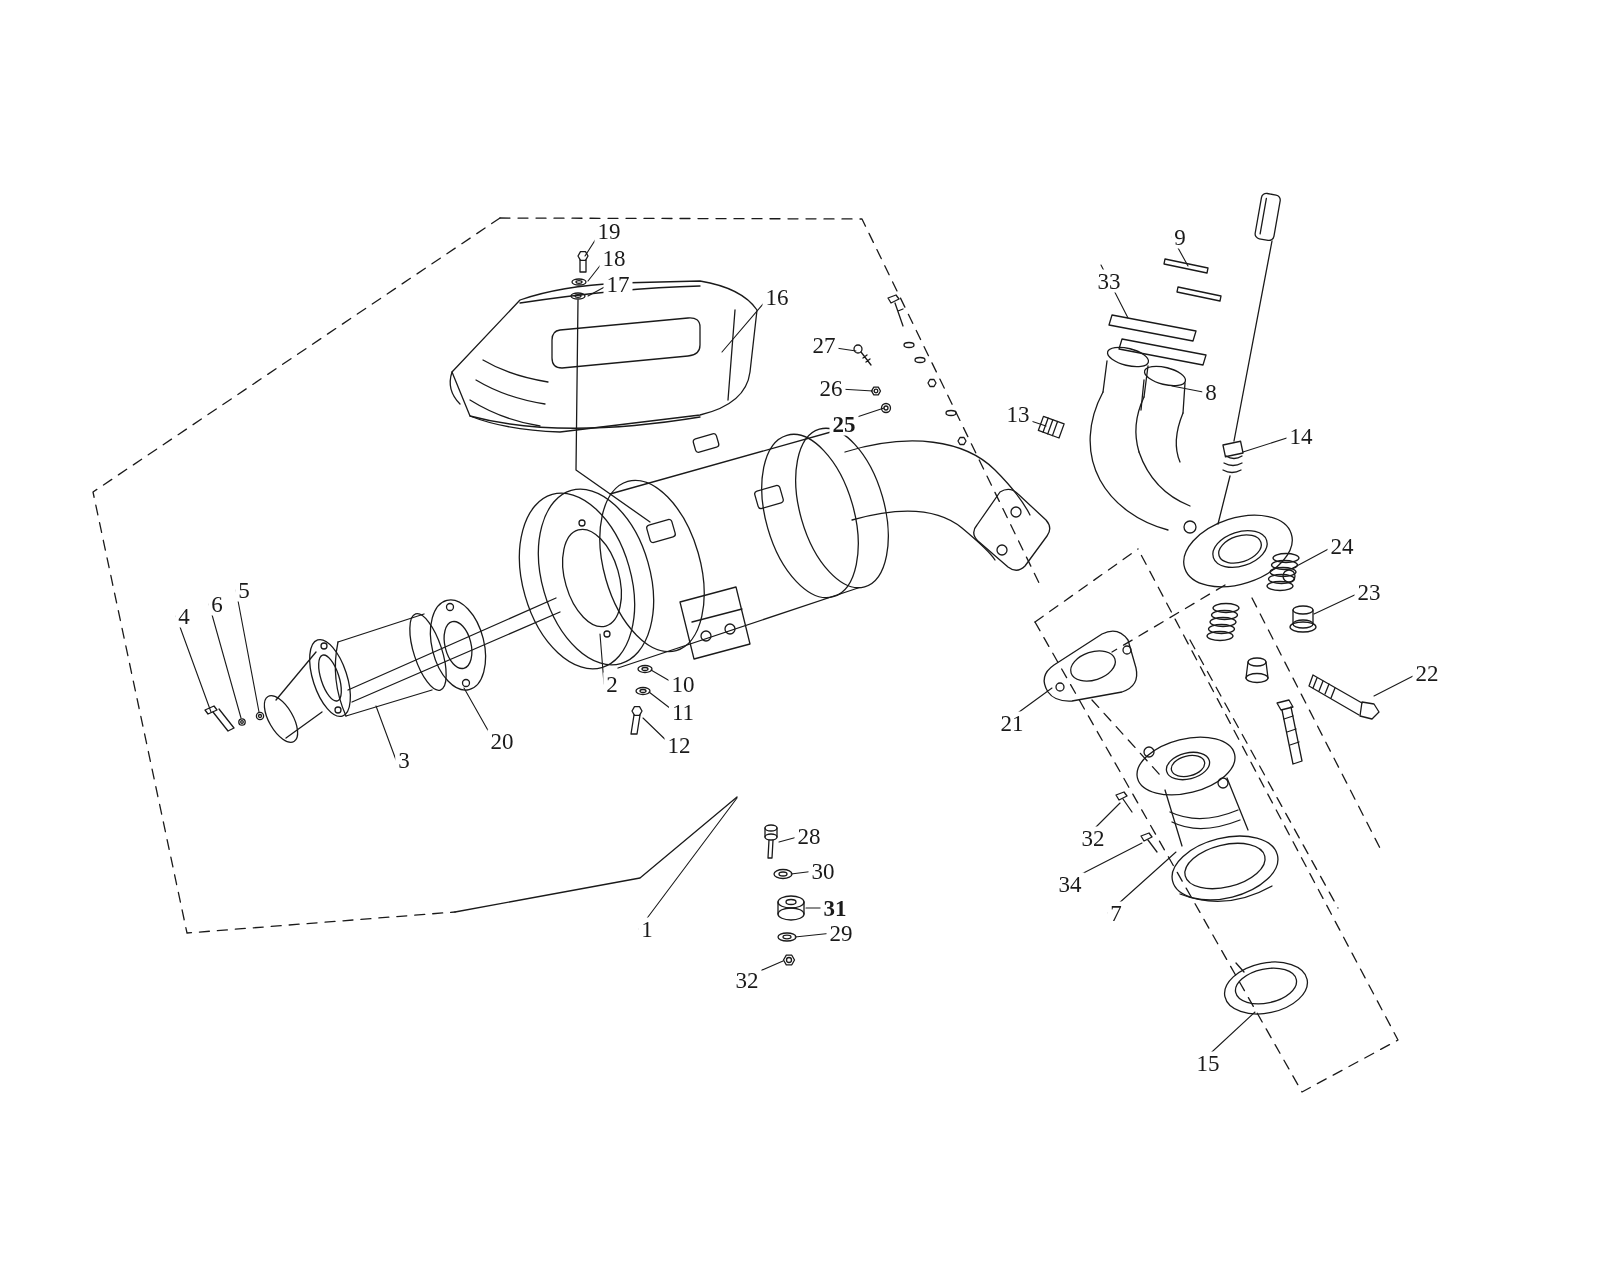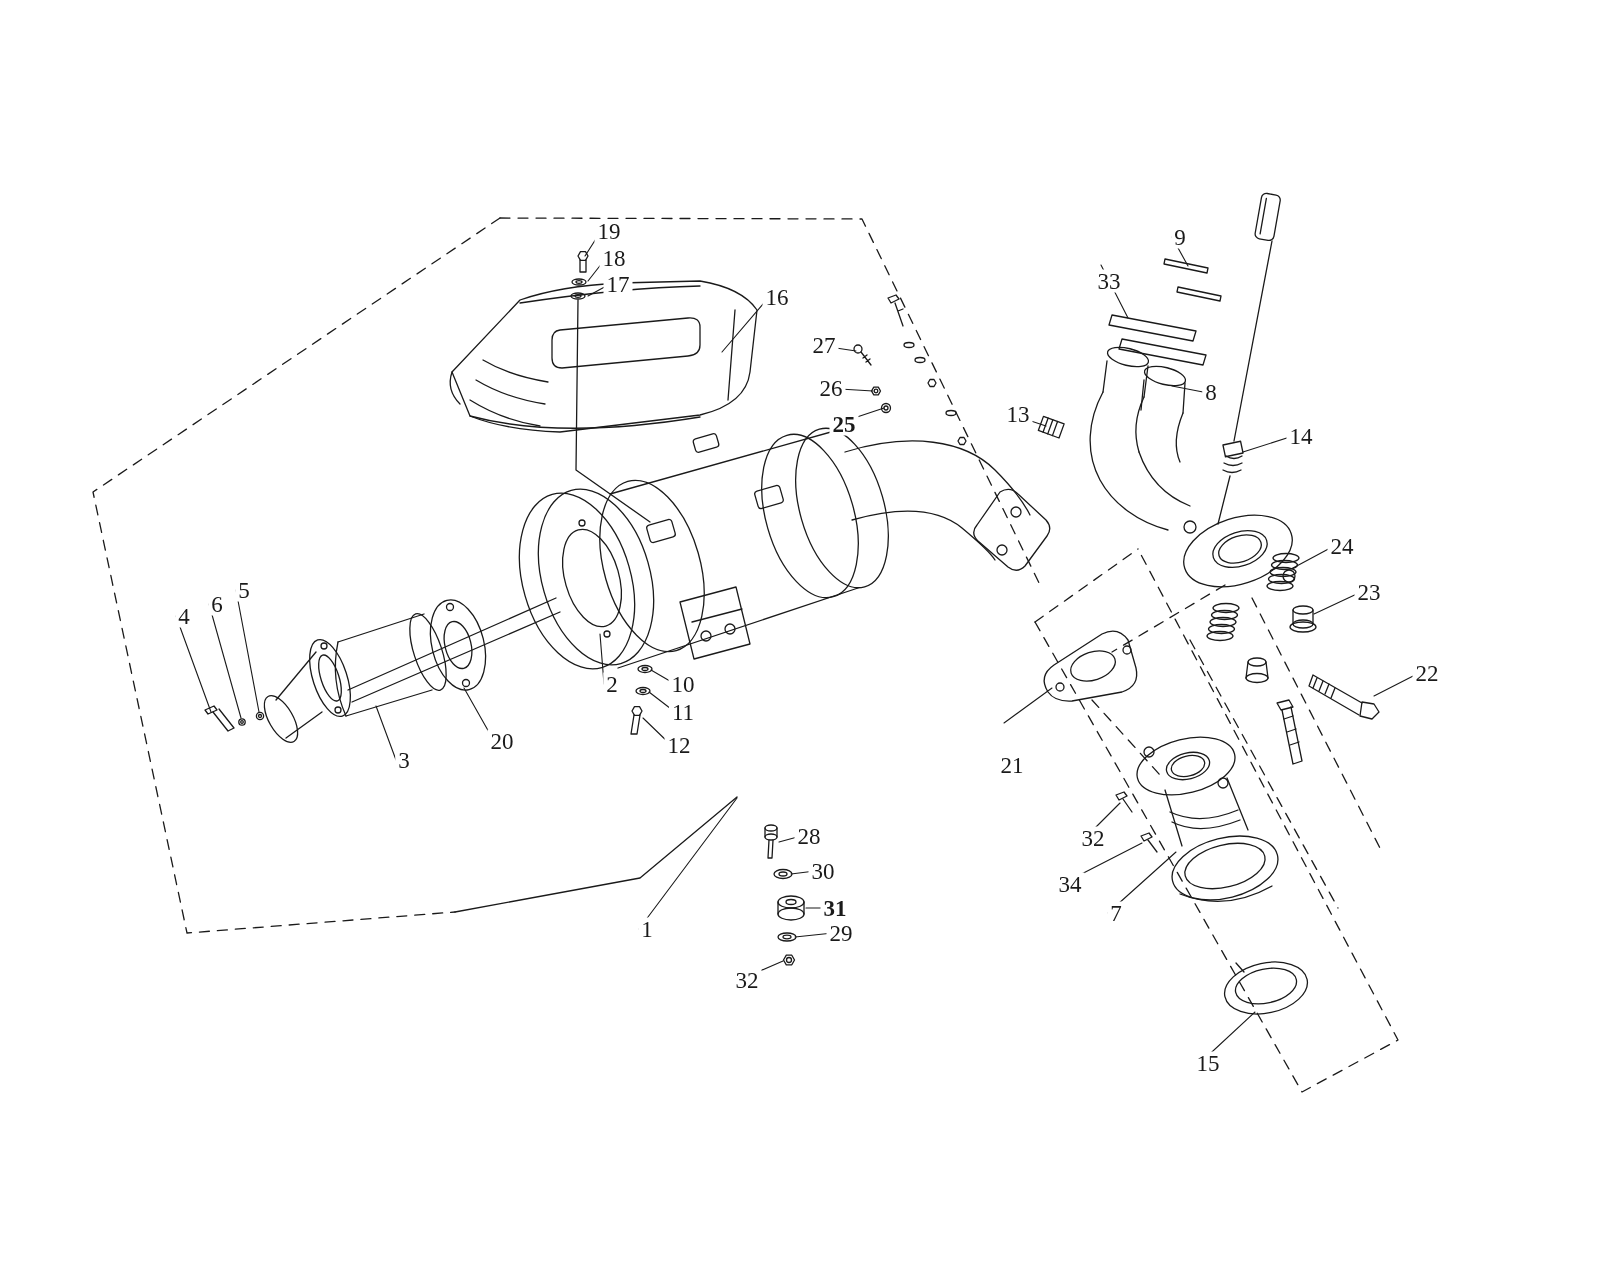--- a/index.html
+++ b/index.html
@@ -360,21 +360,21 @@
       <span class="callout" style="left: 823px; top: 388px;">26</span>
       <span class="callout" style="left: 836px; top: 424px; font-weight: bold;">25</span>
       <span class="callout" style="left: 1101px; top: 265px; margin-top: 16px;">33</span>
       <span class="callout" style="left: 1172px; top: 237px;">9</span>
       <span class="callout" style="left: 1203px; top: 392px;">8</span>
       <span class="callout" style="left: 1010px; top: 414px;">13</span>
       <span class="callout" style="left: 1293px; top: 436px;">14</span>
       <span class="callout" style="left: 1334px; top: 546px;">24</span>
       <span class="callout" style="left: 1361px; top: 592px;">23</span>
       <span class="callout" style="left: 1419px; top: 673px; text-align: right;">22</span>
-      <span class="callout" style="left: 1004px; top: 723px; margin-top: 42px;">21</span>
+      <span class="callout" style="left: 1004px; top: 723px;">21</span>
       <span class="callout" style="left: 176px; top: 616px;">4</span>
       <span class="callout" style="left: 209px; top: 604px;">6</span>
       <span class="callout" style="left: 236px; top: 590px;">5</span>
       <span class="callout" style="left: 604px; top: 684px;">2</span>
       <span class="callout" style="left: 675px; top: 684px;">10</span>
       <span class="callout" style="left: 675px; top: 712px;">11</span>
       <span class="callout" style="left: 671px; top: 745px;">12</span>
       <span class="callout" style="left: 396px; top: 760px;">3</span>
       <span class="callout" style="left: 494px; top: 741px;">20</span>
       <span class="callout" style="left: 801px; top: 836px;">28</span>

